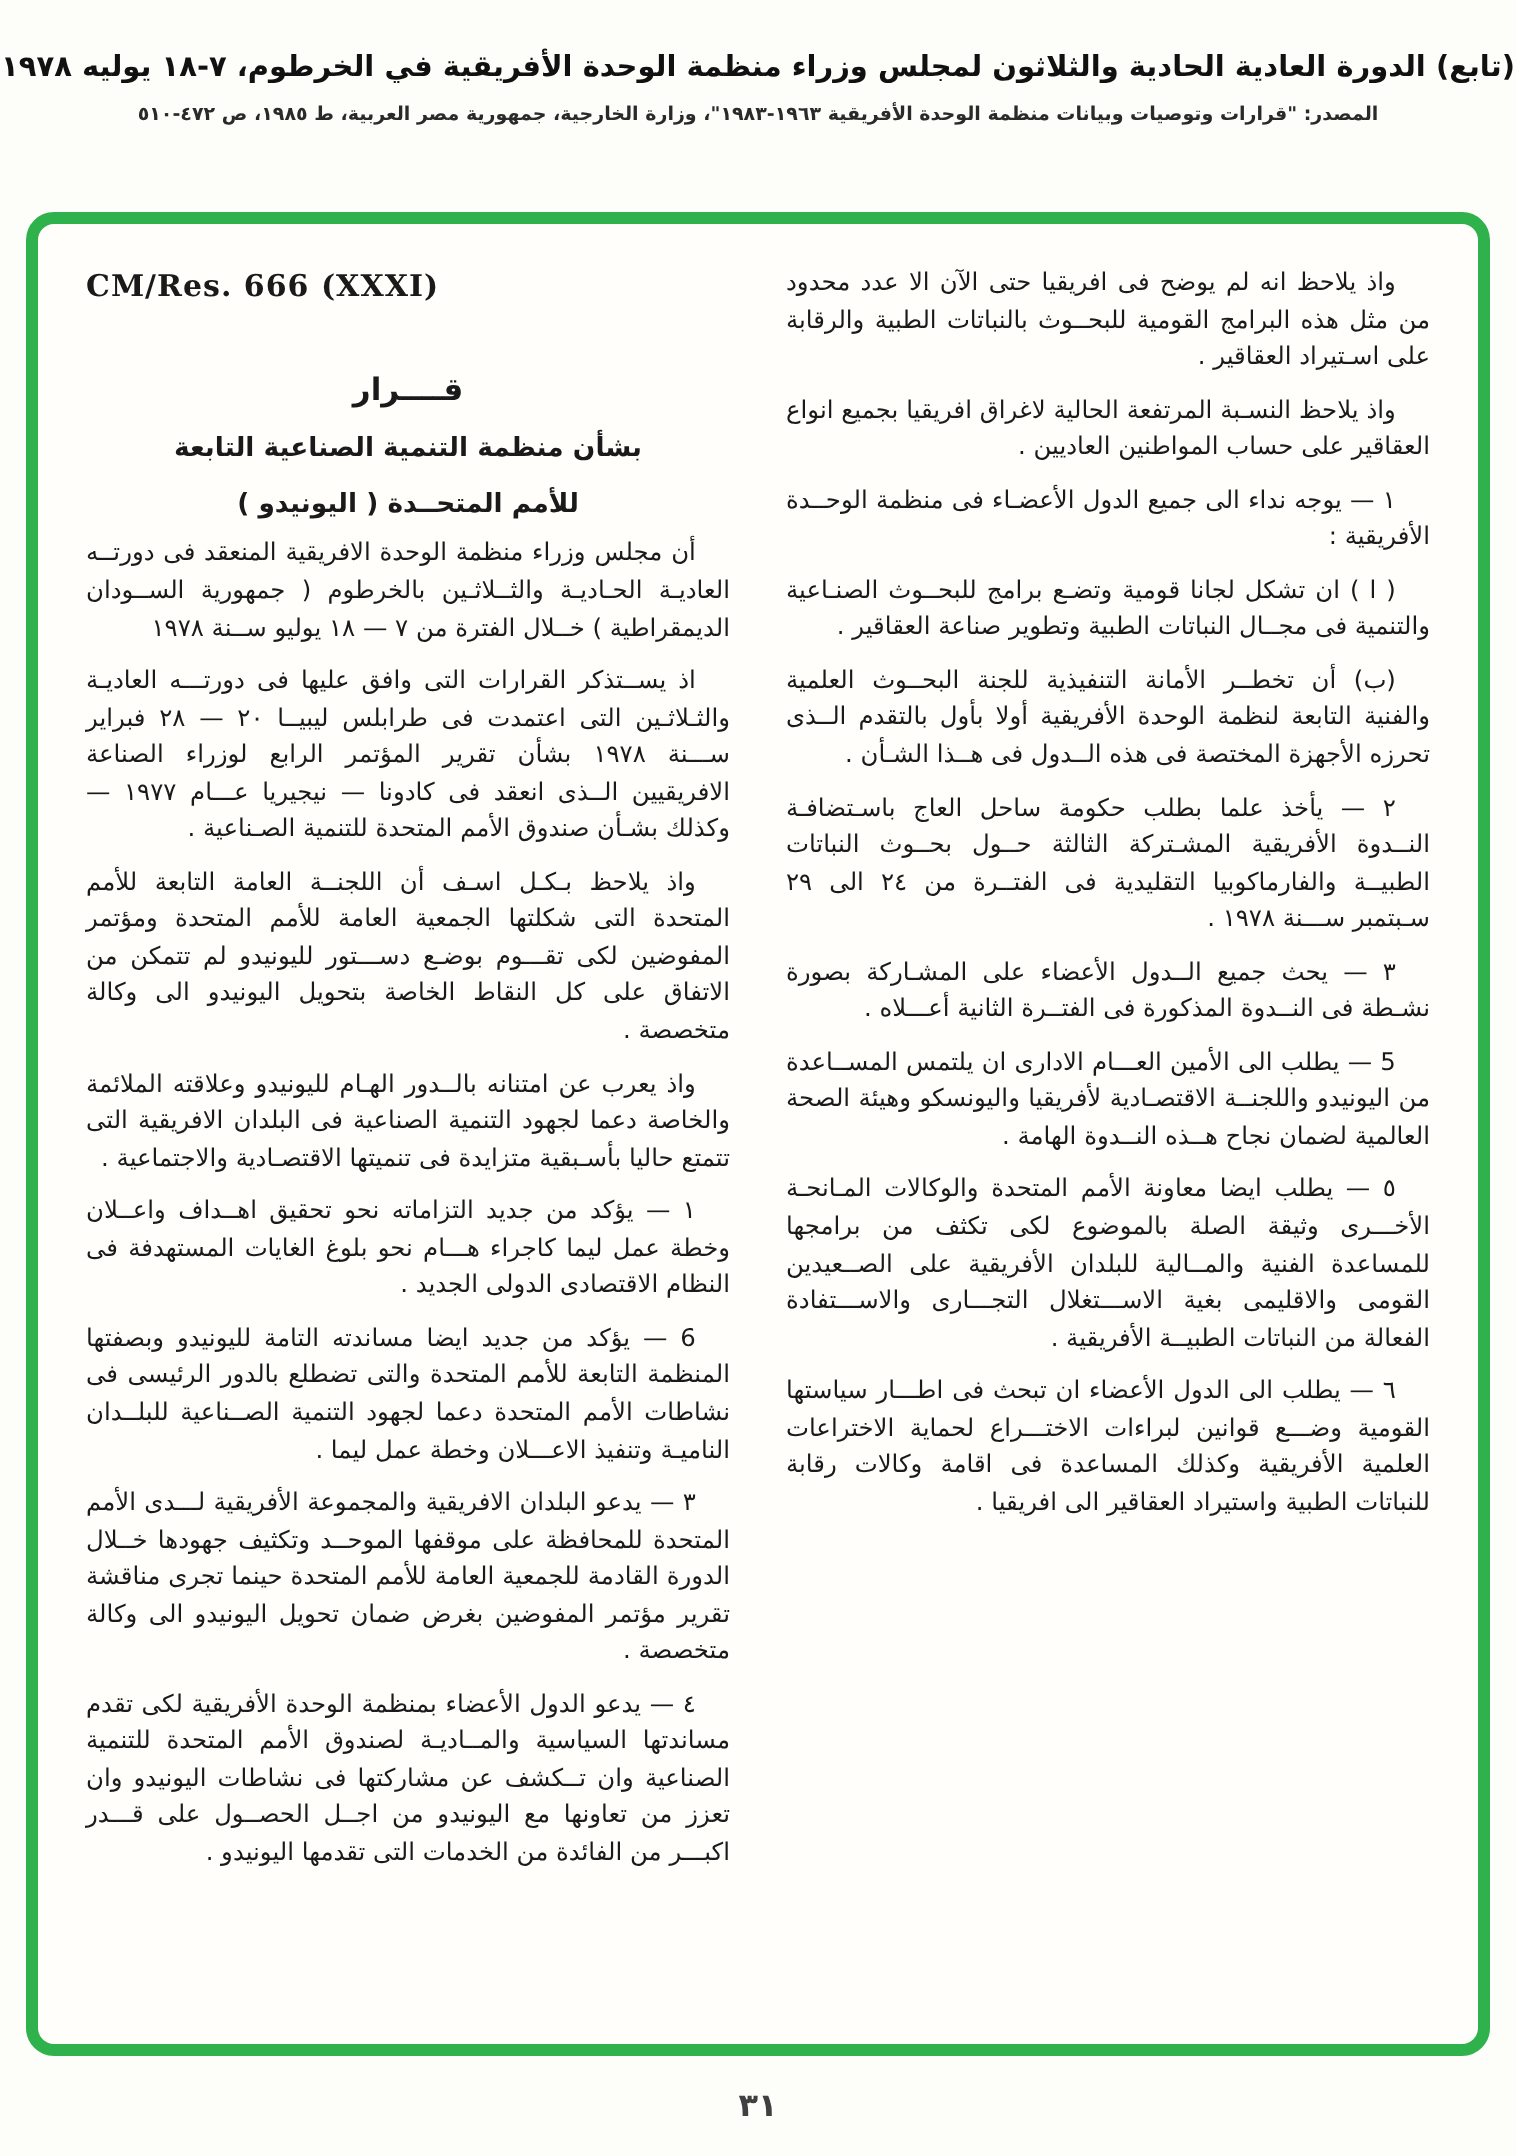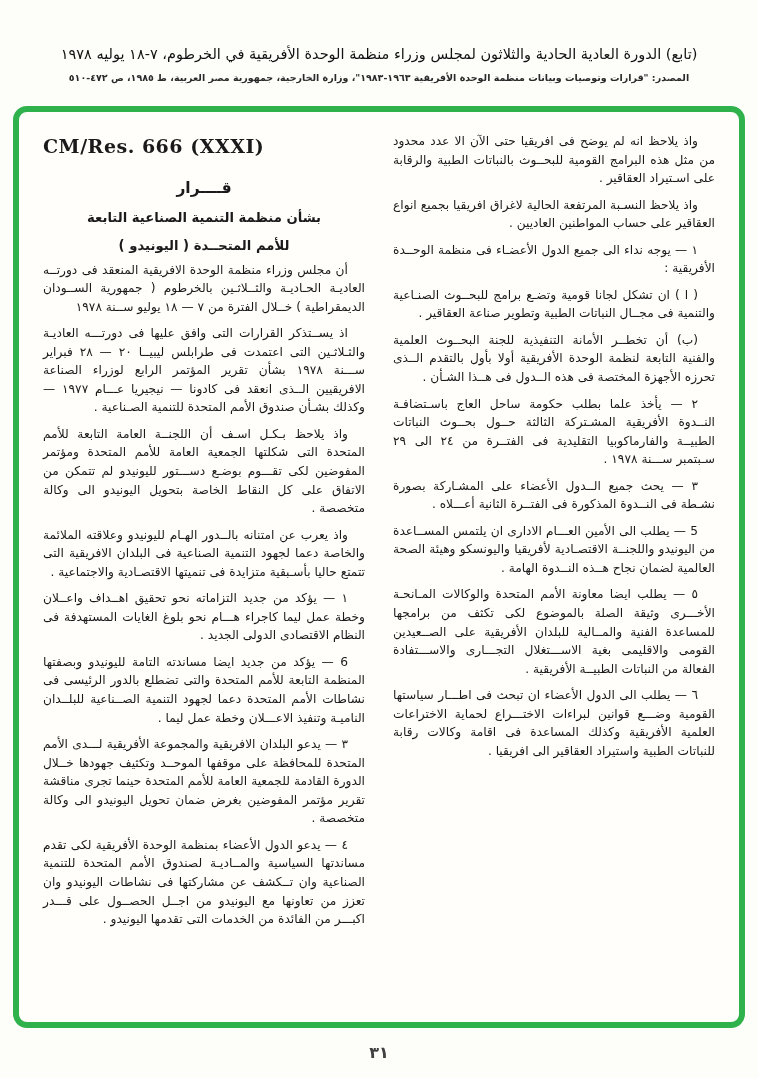--- a/index.html
+++ b/index.html
@@ -15,23 +15,22 @@
     position: relative;
     overflow: hidden;
   }
   .page-header {
     text-align: center;
     padding-top: 26px;
     direction: rtl;
   }
   .page-header .title {
     font-size: 14.5px;
-    font-weight: normal;
+    font-weight: bold;
     color: #111;
-    margin-top: 20px;
   }
   .page-header .source {
     font-size: 9.5px;
     font-weight: bold;
     margin-top: 10px;
     color: #2a2a2a;
   }
   .frame {
     position: absolute;
     left: 13px;
@@ -60,24 +59,24 @@
     color: #1a1a1a;
   }
   .col p {
     margin: 0 0 8px 0;
     text-indent: 1.4em;
   }
   .res-ref {
     direction: ltr;
     text-align: left;
     font-family: "DejaVu Serif", serif;
-    font-size: 19px;
+    font-size: 15px;
     font-weight: bold;
     letter-spacing: 0.5px;
-    margin: 0 0 16px 0;
+    margin: 0 0 29px 0;
   }
   .res-title {
     text-align: center;
     font-weight: bold;
     font-size: 15.5px;
     letter-spacing: 1px;
     margin: 0 0 12px 0;
     text-indent: 0 !important;
   }
   .res-subtitle {

